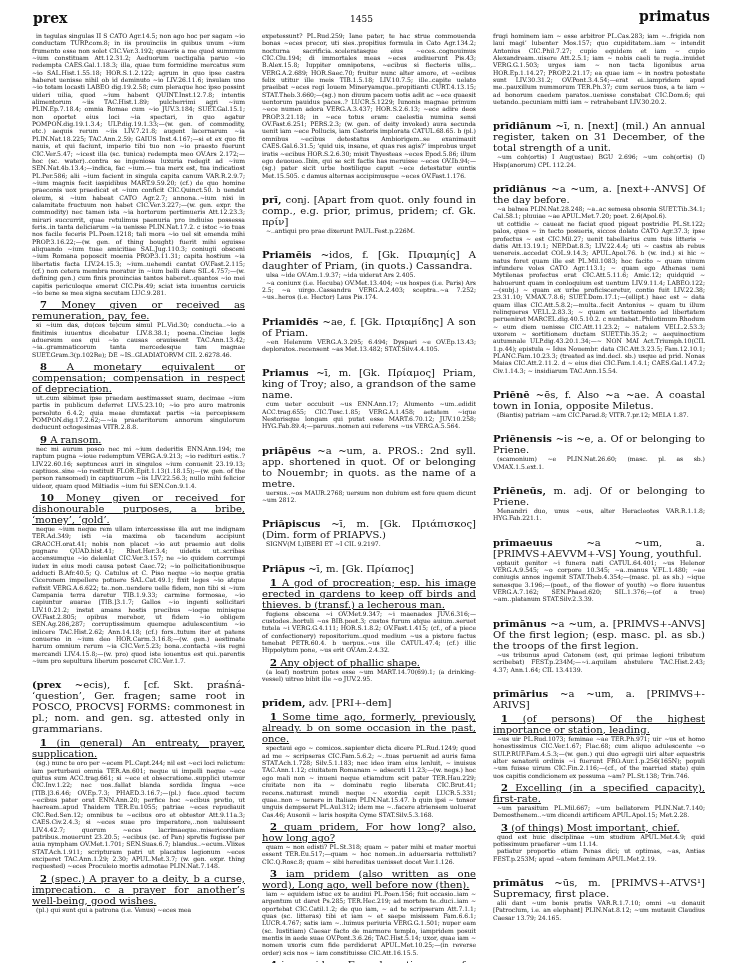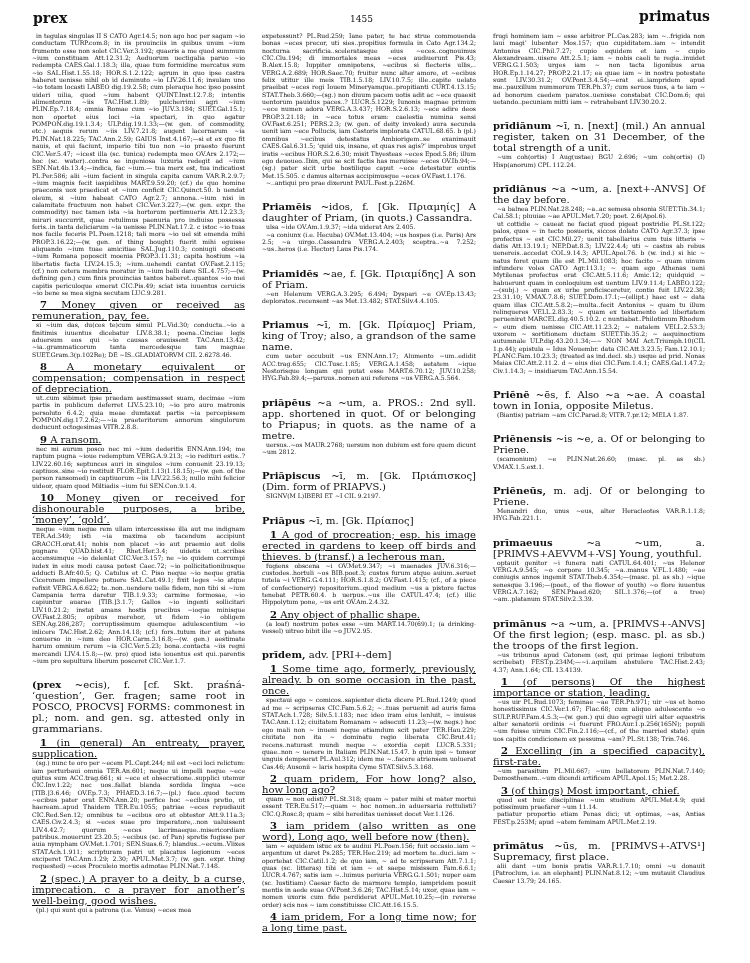--- a/index.html
+++ b/index.html
@@ -39,29 +39,30 @@
     <p class="cit sense"><span class="lemma">10</span> <span>Money given or received for dishonourable purposes, a bribe, ‘money’, ‘gold’.</span></p>
     <p class="cit">neque ~ium neque rem ullam intercessisse illa aut me indignam TER.Ad.349; isti ~ia maxima ob tacendum accipiunt GRACCH.orat.41; nobis non placet ~io aut praemio aut dolis pugnare QUAD.hist.41; Rhet.Her.3.4; uidetis ut..scribas accensumque ~io delenlat CIC.Ver.3.157; ne ~io quidem corrumpi iudex in eius modi causa potest Caec.72; ~io pollicitationibusque adducti B.Afr.40.5; Q. Catulus et C. Piso neque ~io neque gratia Ciceronem impellere potuere SAL.Cat.49.1; fixit leges ~io atque refixit VERG.A.6.622; te..non..uendere uelle fidem, non tibi si ~ium Campania terra daretur TIB.1.9.33; carmine formosae, ~io capiuntur auarae [TIB.]3.1.7; Gallos ~io ingenti sollicitari LIV.10.21.2; instat amans hostis precibus ~ioque minisque OV.Fast.2.805; opibus merebor, ut fidem ~io obligem SEN.Ag.286,287; corruptissimum quemque adulescentium ~io inlicere TAC.Hist.2.62; Ann.14.18; (cf.) fors..tutum iter et patens conuerso in ~ium deo HOR.Carm.3.16.8;—(w. gen.) aestimate harum omnium rerum ~ia CIC.Ver.5.23; bona..contacta ~iis regni mercandi LIV.4.15.8;—(w. pro) quod iste iouentus est qui..parentis ~ium pro sepultura liberum posceret CIC.Ver.1.7.</p>
     <p class="cit head entry"><span class="lemma">(prex</span> <span>~ecis), f. [cf. Skt. praśná- ‘question’, Ger. fragen; same root in POSCO, PROCVS] FORMS: commonest in pl.; nom. and gen. sg. attested only in grammarians.</span></p>
     <p class="cit sense"><span class="lemma">1</span> <span>(in general) An entreaty, prayer, supplication.</span></p>
     <p class="cit">(sg.) nunc te oro per ~ecem PL.Capt.244; nil est ~eci loci relictum: iam perturbaui omnia TER.An.601; neque ui impelli neque ~ece quitus sum ACC.trag.661; si ~ece et obsecratione..supplici utemur CIC.Inv.1.22; nec uos..fallat blanda sordida lingua ~ece [TIB.]3.6.46; OV.Ep.7.3; PHAED.3.16.7;—(pl.) face..quod tecum ~ecibus pater orat ENN.Ann.20; perfice hoc ~ecibus pretio, ut haeream..apud Thaidem TER.Eu.1055; patriae ~eces repudiauit CIC.Red.Sen.12; omnibus te ~ecibus oro et obtestor Att.9.11a.3; CAES.Civ.2.4.3; si ~eces suae pro imperatore,..non ualuissent LIV.4.42.7; quorum ~eces lacrimaeque..misericordiam patribus..mouerunt 23.20.5; ~ecibus (sc. of Pan) spretis fugisse per auia nympham OV.Met.1.701; SEN.Suas.6.7; blandus..~ecum..Vlixes STAT.Ach.1.911; scripturam patri ut placatus legionum ~eces exciperet TAC.Ann.1.29; 2.30; APUL.Met.3.7; (w. gen. expr. thing requested) ~eces Proculeio mortis admotae PLIN.Nat.7.148.</p>
     <p class="cit sense"><span class="lemma">2</span> <span>(spec.) A prayer to a deity. b a curse, imprecation. c a prayer for another’s well-being, good wishes.</span></p>
     <p class="cit">(pl.) qui sunt qui a patrona (i.e. Venus) ~eces mea</p>
   </div>
 <div class="col c2">
     <p class="cit noind">expetessunt? PL.Rud.259; Iane pater, te hac strue commouenda bonas ~eces precor, uti sies..propitius formula in Cato Agr.134.2; nocturna sacrificia..sceleratasque eius ~eces..cognouimus CIC.Clu.194; di immortales meas ~eces audiuerunt Pis.43; B.Alex.15.8; Iuppiter omnipotens, ~ecibus si flecteris ullis,.. VERG.A.2.689; HOR.Saec.70; fruitur nunc alter amore, et ~ecibus felix utitur ille meis TIB.1.5.18; LIV.10.7.5; ille..capite uelato praeibat ~eces regi Iouem Minerуamque..propitianti CURT.4.13.15; STAT.Theb.3.660;—(sg.) non diuum pacem uotis adit ac ~ece quaesit uentorum pauidus paces..? LUCR.5.1229; Iunonis magnae primum ~ece numen adora VERG.A.3.437; HOR.S.2.6.13; ~ece adire deos PROP.3.21.18; in ~ece totus eram: caelestia numina sensi OV.Fast.6.251; PERS.2.3; (w. gen. of deity invoked) aura secunda uenit iam ~ece Pollucis, iam Castoris implorata CATUL.68.65.  b (pl.) omnibus ~ecibus detestatus Ambiorigem..se exanimauit CAES.Gal.6.31.5; ‘quid uis, insane, et quas res agis?’ improbus urget iratis ~ecibus HOR.S.2.6.30; misit Thyesteas ~eces Epod.5.86; illum ego deuoueo..Ibin, qui se scit factis has meruisse ~eces OV.Ib.94;—(sg.) pater sicit urbe hostilique caput ~ece detestatur euntis Met.15.505.  c damus alternas accipimusque ~eces OV.Fast.1.176.</p>
+    <p class="cit head entry"><span class="lemma">prī,</span> <span>conj. [Apart from quot. only found in comp., e.g. prior, primus, pridem; cf. Gk. πρίν]</span></p>
     <p class="cit">~..antiqui pro prae dixerunt PAUL.Fest.p.226M.</p>
     <p class="cit head entry"><span class="lemma">Priamēis</span> <span>~idos, f. [Gk. Πριαμηίς] A daughter of Priam, (in quots.) Cassandra.</span></p>
     <p class="cit">ulsa ~ide OV.Am.1.9.37; ~ida uiderat Ars 2.405.</p>
     <p class="cit">~a coniunx (i.e. Hecuba) OV.Met.13.404; ~us hospes (i.e. Paris) Ars 2.5; ~a uirgo..Cassandra VERG.A.2.403; sceptra..~a 7.252; ~us..heros (i.e. Hector) Laus Pis.174.</p>
     <p class="cit head entry"><span class="lemma">Priamidēs</span> <span>~ae, f. [Gk. Πριαμίδης] A son of Priam.</span></p>
     <p class="cit">~en Helenum VERG.A.3.295; 6.494; Dyspari ~e OV.Ep.13.43; deploratos..recensent ~as Met.13.482; STAT.Silv.4.4.105.</p>
     <p class="cit head entry"><span class="lemma">Priamus</span> <span>~ī, m. [Gk. Πρίαμος] Priam, king of Troy; also, a grandson of the same name.</span></p>
     <p class="cit">cum ueter occubuit ~us ENN.Ann.17; Alumento ~um..edidit ACC.trag.655; CIC.Tusc.1.85; VERG.A.1.458; aetatem ~ique Nestorisque longam qui putat esse MART.6.70.12; JUV.10.258; HYG.Fab.89.4;—paruus..nomen aui referens ~us VERG.A.5.564.</p>
-    <p class="cit head entry"><span class="lemma">priāpēus</span> <span>~a ~um, a. PROS.: 2nd syll. app. shortened in quot. Of or belonging to Priapus; in quots. as the name of a metre.</span></p>
+    <p class="cit head entry"><span class="lemma">priāpēus</span> <span>~a ~um, a. PROS.: 2nd syll. app. shortened in quot. Of or belonging to Nouembr; in quots. as the name of a metre.</span></p>
     <p class="cit">uersus..~os MAUR.2768; uersum non dubium est fore quem dicunt ~um 2812.</p>
     <p class="cit head entry"><span class="lemma">Priāpiscus</span> <span>~ī, m. [Gk. Πριάπισκος] (Dim. form of PRIAPVS.)</span></p>
     <p class="cit">SIGNV(M L)IBERI ET ~I CIL 9.2197.</p>
     <p class="cit head entry"><span class="lemma">Priāpus</span> <span>~ī, m. [Gk. Πρίαπος]</span></p>
     <p class="cit sense"><span class="lemma">1</span> <span>A god of procreation; esp. his image erected in gardens to keep off birds and thieves. b (transf.) a lecherous man.</span></p>
     <p class="cit">fugiens obscena ~i OV.Met.9.347; ~i maenades JUV.6.316;—custodes..hortuli ~os BIB.poet.3; custos furum atque auium..seruet tutela ~i VERG.G.4.111; HOR.S.1.8.2; OV.Fast.1.415; (cf., of a piece of confectionery) repositorium..quod medium ~us a pistore factus tenebat PETR.60.4.  b uerpus..~us ille CATUL.47.4; (cf.) illic Hippolytum pone, ~us erit OV.Am.2.4.32.</p>
     <p class="cit sense"><span class="lemma">2</span> <span>Any object of phallic shape.</span></p>
     <p class="cit">(a loaf) nostrum potes esse ~um MART.14.70(69).1; (a drinking-vessel) uitreo bibit ille ~o JUV.2.95.</p>
     <p class="cit head entry"><span class="lemma">prīdem,</span> <span>adv. [PRI+-dem]</span></p>
     <p class="cit sense"><span class="lemma">1</span> <span>Some time ago, formerly, previously, already. b on some occasion in the past, once.</span></p>
@@ -82,20 +83,21 @@
     <p class="cit head entry"><span class="lemma">Priēnē</span> <span>~ēs, f. Also ~a ~ae. A coastal town in Ionia, opposite Miletus.</span></p>
     <p class="cit">(Biantis) patriam ~am CIC.Parad.8; VITR.7.pr.12; MELA 1.87.</p>
     <p class="cit head entry"><span class="lemma">Priēnensis</span> <span>~is ~e, a. Of or belonging to Priene.</span></p>
     <p class="cit">(scamonium) ~e PLIN.Nat.26.60; (masc. pl. as sb.) V.MAX.1.5.ext.1.</p>
     <p class="cit head entry"><span class="lemma">Priēneūs,</span> <span>m. adj. Of or belonging to Priene.</span></p>
     <p class="cit">Menandri duo, unus ~eus, alter Heracleotes VAR.R.1.1.8; HYG.Fab.221.1.</p>
     <p class="cit head entry"><span class="lemma">prīmaeuus</span> <span>~a ~um, a. [PRIMVS+AEVVM+-VS] Young, youthful.</span></p>
     <p class="cit">optauit genitor ~i funera nati CATUL.64.401; ~us Helenor VERG.A.9.545; ~o corpore 10.345; ~a..manus V.FL.1.480; ~ae coniugis annos ingemit STAT.Theb.4.354;—(masc. pl. as sb.) ~ique senesque 3.196;—(poet., of the flower of youth) ~o flore iuuentus VERG.A.7.162; SEN.Phaed.620; SIL.1.376;—(of a tree) ~am..platanum STAT.Silv.2.3.39.</p>
     <p class="cit head entry"><span class="lemma">prīmānus</span> <span>~a ~um, a. [PRIMVS+-ANVS] Of the first legion; (esp. masc. pl. as sb.) the troops of the first legion.</span></p>
     <p class="cit">~us tribunus apud Catonem (est, qui primae legioni tributum scribebat) FEST.p.234M;—~i..aquilam abstulere TAC.Hist.2.43; 4.37; Ann.1.64; CIL 13.4139.</p>
+    <p class="cit head entry"><span class="lemma">prīmārius</span> <span>~a ~um, a. [PRIMVS+-ARIVS]</span></p>
     <p class="cit sense"><span class="lemma">1</span> <span>(of persons) Of the highest importance or station, leading.</span></p>
     <p class="cit">~us uir PL.Rud.1073; feminae ~ae TER.Ph.971; uir ~us et homo honestissimus CIC.Ver.1.67; Flac.68; cum aliquo adulescente ~o SULP.RUF.Fam.4.5.3;—(w. gen.) qui duo egregii uiri alter equestris alter senatorii ordinis ~i fuerunt FRO.Aur.1.p.256(165N); populi ~um fuisse uirum CIC.Fin.2.116;—(cf., of the married state) quin uos capitis condicionem ex pessuma ~am? PL.St.138; Trin.746.</p>
     <p class="cit sense"><span class="lemma">2</span> <span>Excelling (in a specified capacity), first-rate.</span></p>
     <p class="cit">~um parasitum PL.Mil.667; ~um bellatorem PLIN.Nat.7.140; Demosthenem..~um dicendi artificem APUL.Apol.15; Met.2.28.</p>
     <p class="cit sense"><span class="lemma">3</span> <span>(of things) Most important, chief.</span></p>
     <p class="cit">quod est huic disciplinae ~um studium APUL.Met.4.9; quid potissimum praefarer ~um 11.14.</p>
     <p class="cit">patiatur proportio etiam Penas dici; ut optimas, ~as, Antias FEST.p.253M; apud ~atem feminam APUL.Met.2.19.</p>
     <p class="cit head entry"><span class="lemma">prīmātus</span> <span>~ūs, m. [PRIMVS+-ATVS¹] Supremacy, first place.</span></p>
     <p class="cit">alii dant ~um bonis pratis VAR.R.1.7.10; omni ~u donauit [Patroclum, i.e. an elephant] PLIN.Nat.8.12; ~um mutauit Claudius Caesar 13.79; 24.165.</p>
   </div>

